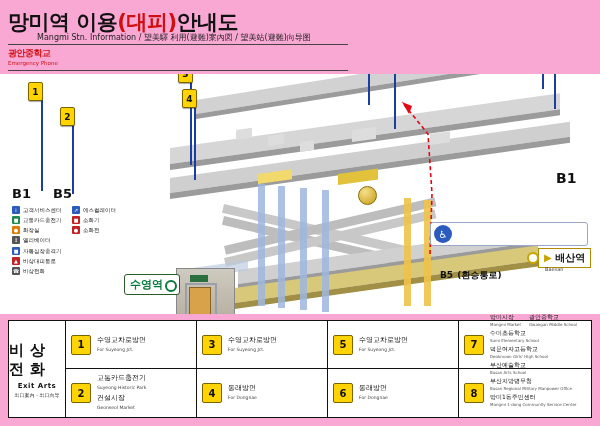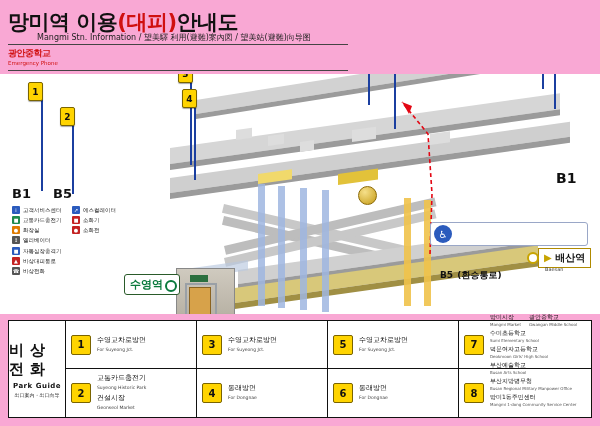--- a/index.html
+++ b/index.html
@@ -296,21 +296,21 @@
           <span class="leg-ic k">☎</span>
           <span class="leg-txt">비상전화</span>
         </div>
     </div>
   </div>
 
   <div class="exitguide">
 
     <div class="eg-left">
       <div class="t1">비상전화</div>
-      <div class="t2">Park Guide</div>
+      <div class="t2">Exit Arts</div>
       <div class="t3">出口案内・出口向导</div>
     </div>
 
     <div class="eg-col" style="left:57px;width:130px;">
       <div class="eg-cell">
         <div class="eg-num">1</div>
         <div class="eg-txt">
           <span>수영교차로방면</span>
           <span class="en">For Suyeong Jct.</span>
         </div>

